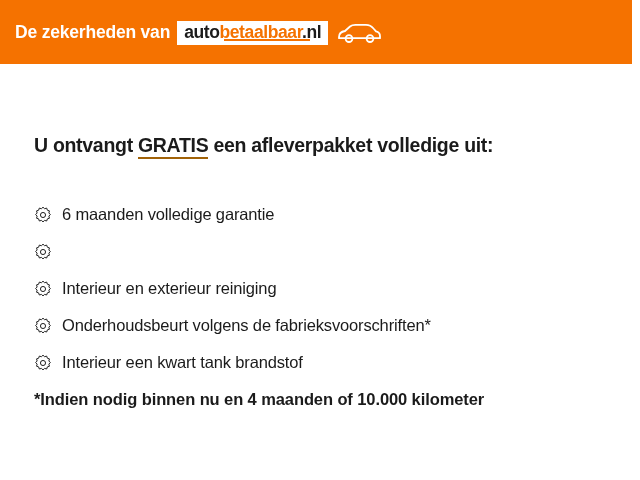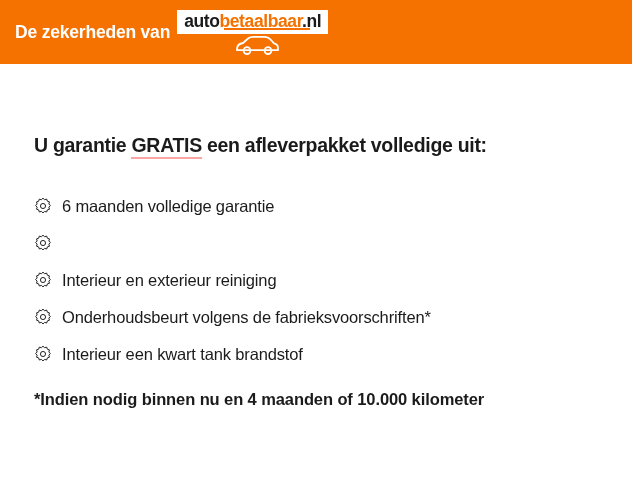--- a/index.html
+++ b/index.html
@@ -40,21 +40,20 @@
     font-weight: bold;
     letter-spacing: -0.2px;
     white-space: nowrap;
   }
   .brand-logo {
     display: inline-flex;
     align-items: center;
     margin-left: 7px;
     position: relative;
     top: 1px;
-    flex-direction: column;
   }
   .brand-box {
     background: #ffffff;
     color: #1b1b1b;
     font-size: 17.5px;
     font-weight: bold;
     letter-spacing: -0.4px;
     padding: 3px 7px 4px 7px;
     line-height: 1;
     display: inline-block;
@@ -91,33 +90,33 @@
     position: absolute;
     top: 70px;
     left: 34px;
     font-size: 19.5px;
     font-weight: bold;
     color: #1b1b1b;
     letter-spacing: -0.3px;
     white-space: nowrap;
   }
   .headline .gratis {
-    border-bottom: 2px solid #fca5a5;
+    border-bottom: 2px solid #a16207;
     padding-bottom: 1px;
   }
 
   .list {
     position: absolute;
     top: 124px;
     left: 34px;
     width: 560px;
   }
   .list-item {
     display: flex;
-    align-items: center;
+    align-items: flex-end;
     height: 36px;
     margin-bottom: 1px;
   }
   .gear-icon {
     width: 18px;
     height: 18px;
     flex: 0 0 18px;
     margin-right: 10px;
     position: relative;
     top: 0px;
@@ -159,21 +158,21 @@
           <circle cx="13" cy="16.6" r="3.4" stroke="#ffffff" stroke-width="1.8" fill="none"></circle>
           <circle cx="34" cy="16.6" r="3.4" stroke="#ffffff" stroke-width="1.8" fill="none"></circle>
         </svg>
       </span>
     </span>
   </div>
 
   <div class="content">
 
     <div class="headline">
-      <span>U garantie </span><span class="gratis">GRATIS</span><span> een afleverpakket volledige uit:</span>
+      <span>U ontvangt </span><span class="gratis">GRATIS</span><span> een afleverpakket volledige uit:</span>
     </div>
 
     <div class="list">
 
       <div class="list-item">
         <span class="gear-icon">
           <svg width="18" height="18" viewBox="0 0 24 24" xmlns="http://www.w3.org/2000/svg">
             <path d="M12 1.6l2.1 2.0 2.8-0.8 0.9 2.8 2.8 0.9-0.8 2.8 2.0 2.1-2.0 2.1 0.8 2.8-2.8 0.9-0.9 2.8-2.8-0.8-2.1 2.0-2.1-2.0-2.8 0.8-0.9-2.8-2.8-0.9 0.8-2.8-2.0-2.1 2.0-2.1-0.8-2.8 2.8-0.9 0.9-2.8 2.8 0.8z" fill="none" stroke="#1b1b1b" stroke-width="1.3" stroke-linejoin="round"></path>
             <circle cx="12" cy="12" r="3.4" fill="none" stroke="#1b1b1b" stroke-width="1.3"></circle>
           </svg>

